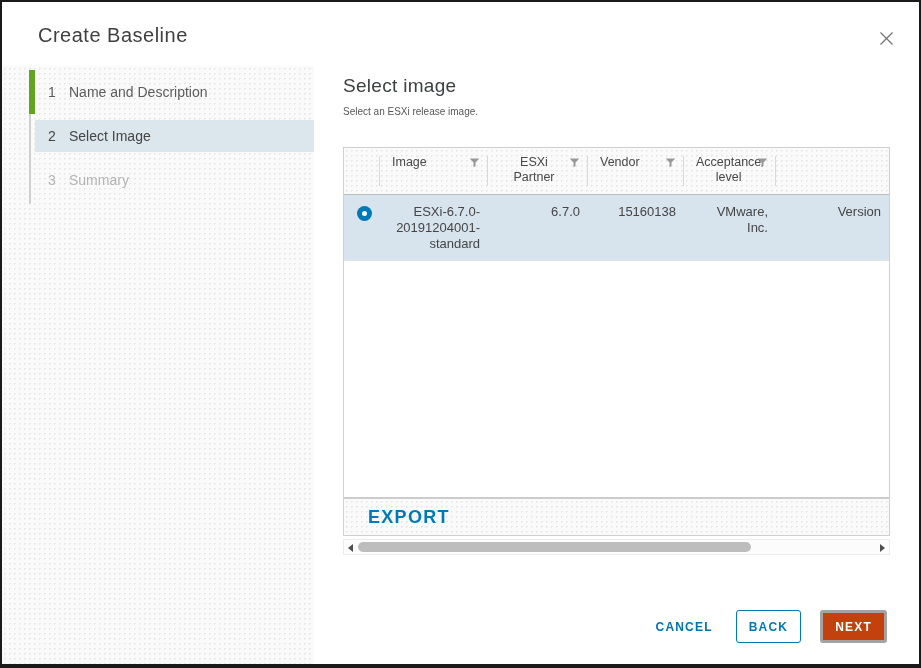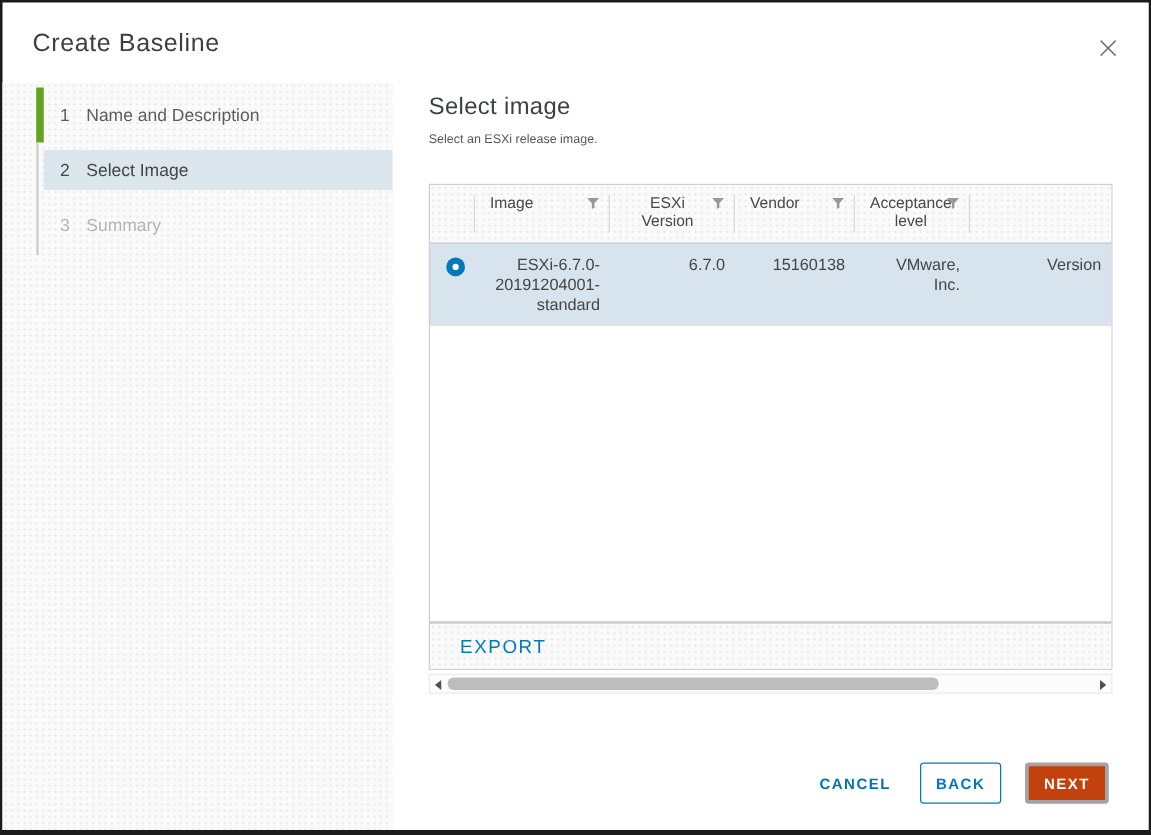--- a/index.html
+++ b/index.html
@@ -10,21 +10,21 @@
   }
   .dialog {
     position: relative;
     width: 921px; height: 668px;
     background: #fff;
     border: 2px solid #1a1a1a;
     border-bottom-width: 4px;
   }
   
   .dlg-title {
-    position: absolute; left: 24px; top: 22px;
+    position: absolute; left: 36px; top: 22px;
     font-size: 20px; color: #3f3f3f; letter-spacing: .5px; font-weight: 400;
   }
   .close-btn {
     position: absolute; left: 873px; top: 25px;
     width: 22px; height: 22px; background: transparent; border: none; cursor: pointer;
     display: flex; align-items: center; justify-content: center;
   }
   
   .dotted {
     background-color: #fafafa;
@@ -102,21 +102,21 @@
   .radio::after {
     content: ""; position: absolute; left: 5px; top: 5px;
     width: 5px; height: 5px; border-radius: 50%; background: #fff;
   }
   .tbody-empty { flex: 1; background: #fff; }
   .tfoot {
     height: 38px; border-top: 2px solid #cccccc;
     display: flex; align-items: center; padding-left: 24px;
   }
   .export-link {
-    font-size: 15px; font-weight: normal; letter-spacing: 1.3px;
+    font-size: 18px; font-weight: bold; letter-spacing: 1.3px;
     color: #0079b8; text-decoration: none; cursor: pointer;
   }
   
   .hscroll {
     position: relative; margin-top: 3px; height: 16px;
     background: #fcfcfc; border: 1px solid #ececec;
   }
   .hthumb {
     position: absolute; left: 14px; top: 2px; width: 393px; height: 10px;
     background: #bdbdbd; border-radius: 5px; cursor: pointer;
@@ -186,21 +186,21 @@
         <div class="th-spacer"></div>
 
         <div class="th">
           <span class="lbl">Image</span>
           <svg class="filter-ic" width="11" height="11" viewBox="0 0 12 12">
             <path d="M0.8 1.6 H11.2 L7.1 6.1 V10 L4.9 11.2 V6.1 Z" fill="#989898"></path>
           </svg>
         </div>
 
         <div class="th">
-          <span class="lbl">ESXi Version</span>
+          <span class="lbl">ESXi Partner</span>
           <svg class="filter-ic" width="11" height="11" viewBox="0 0 12 12">
             <path d="M0.8 1.6 H11.2 L7.1 6.1 V10 L4.9 11.2 V6.1 Z" fill="#989898"></path>
           </svg>
         </div>
 
 
         <div class="th">
           <span class="lbl">Vendor</span>
           <svg class="filter-ic" width="11" height="11" viewBox="0 0 12 12">
             <path d="M0.8 1.6 H11.2 L7.1 6.1 V10 L4.9 11.2 V6.1 Z" fill="#989898"></path>

